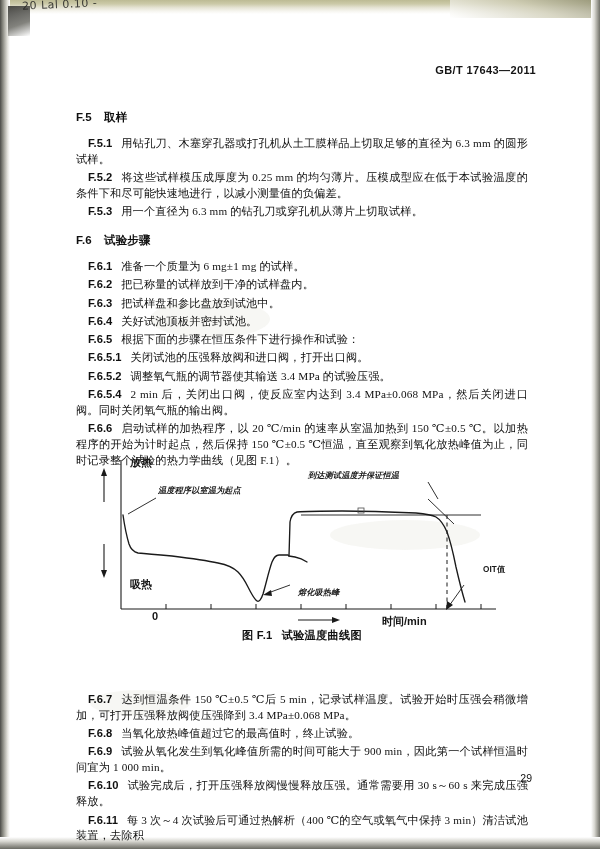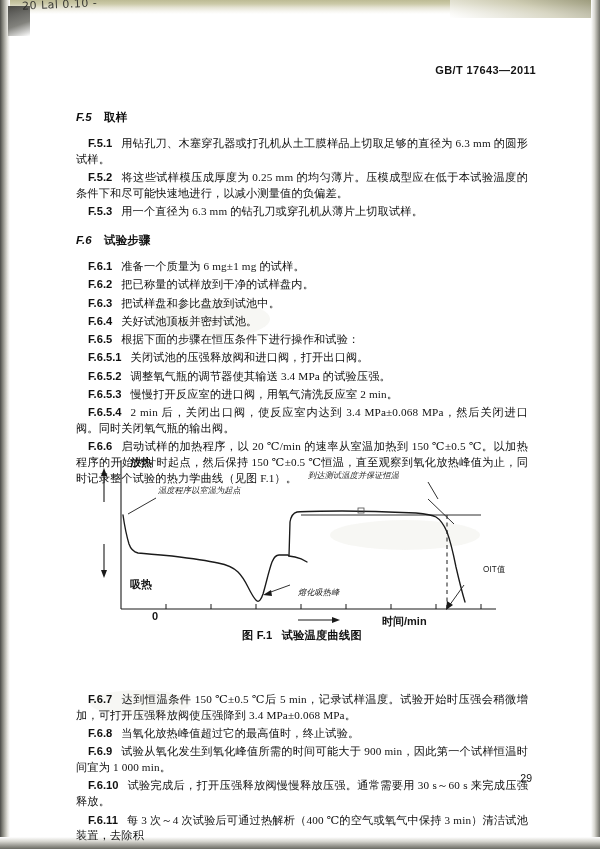--- a/index.html
+++ b/index.html
@@ -101,21 +101,21 @@
     color: #101010;
   }
 
   .sec-title {
     font-family: "Liberation Sans", sans-serif;
     font-weight: bold;
     font-size: 11.5px;
     margin: 0 0 11px 0;
     letter-spacing: .2px;
   }
-  .sec-title .num { margin-right: 12px; font-style: italic; }
+  .sec-title .num { margin-right: 12px; }
 
   .clause {
     font-size: 11.2px;
     line-height: 15.8px;
     margin: 0 0 2.5px 0;
     text-align: justify;
     letter-spacing: .15px;
   }
   .clause .cnum {
     font-family: "Liberation Sans", sans-serif;
@@ -155,21 +155,21 @@
     font-family: "Liberation Sans", sans-serif;
     font-weight: bold;
     color: #161616;
     white-space: nowrap;
     padding-left: 38px;
   }
   .anno {
     position: absolute;
     font-size: 8.2px;
     font-family: "Liberation Sans", sans-serif;
-    font-weight: normal;
+    font-weight: bold;
     color: #1a1a1a;
     white-space: nowrap;
     letter-spacing: .1px;
   }
   .anno-italic {
     font-style: italic;
   }
 
   
   .page-num {
@@ -243,23 +243,20 @@
       <span class="cnum">F.6.4</span><span>关好试池顶板并密封试池。</span>
     </p>
     <p class="clause">
       <span class="cnum">F.6.5</span><span>根据下面的步骤在恒压条件下进行操作和试验：</span>
     </p>
     <p class="clause">
       <span class="cnum">F.6.5.1</span><span>关闭试池的压强释放阀和进口阀，打开出口阀。</span>
     </p>
     <p class="clause">
       <span class="cnum">F.6.5.2</span><span>调整氧气瓶的调节器使其输送 3.4 MPa 的试验压强。</span>
-    </p>
-    <p class="clause">
-      <span class="cnum">F.6.5.3</span><span>慢慢打开反应室的进口阀，用氧气清洗反应室 2 min。</span>
     </p>
     <p class="clause">
       <span class="cnum">F.6.5.4</span><span>2 min 后，关闭出口阀，使反应室内达到 3.4 MPa±0.068 MPa，然后关闭进口阀。同时关闭氧气瓶的输出阀。</span>
     </p>
     <p class="clause">
       <span class="cnum">F.6.6</span><span>启动试样的加热程序，以 20 ℃/min 的速率从室温加热到 150 ℃±0.5 ℃。以加热程序的开始为计时起点，然后保持 150 ℃±0.5 ℃恒温，直至观察到氧化放热峰值为止，同时记录整个试验的热力学曲线（见图 F.1）。</span>
     </p>
   </div>
 
   <div class="figure-wrap">

